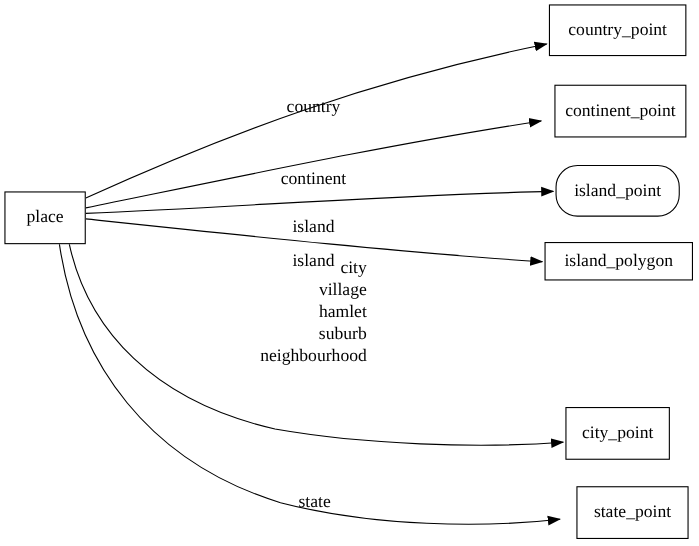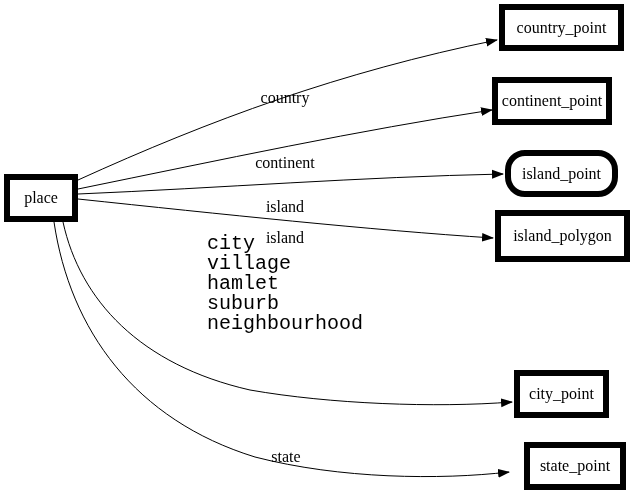--- a/index.html
+++ b/index.html
@@ -24,53 +24,52 @@
     height: 496px;
   }
   .edges-svg path.edge {
     fill: none;
     stroke: #000000;
     stroke-width: 1;
   }
   .node {
     position: absolute;
     box-sizing: border-box;
-    border: 6px solid #000000;
+    border: 1px solid #000000;
     background: #ffffff;
     display: flex;
     align-items: center;
     justify-content: center;
     font-size: 16px;
     white-space: nowrap;
   }
   .edge-label {
     position: absolute;
     transform: translateX(-50%);
     font-size: 16px;
     line-height: 16px;
     white-space: nowrap;
     margin-top: 36px;
   }
   .edge-label-block {
     position: absolute;
     transform: translateX(-50%);
-    font-size: 20px;
+    font-size: 16px;
     line-height: 20px;
-    text-align: left;
+    text-align: right;
     white-space: nowrap;
-    font-family: Liberation Mono, monospace;
   }
   .edge-label-block span { display: block; }
 
   
   .node-place           { left: 4px;   top: 174px; width: 74px;  height: 48px; text-align: center; }
   .node-country-point   { left: 499px; top: 4px;   width: 125px; height: 47px; }
-  .node-continent-point { left: 492px; top: 77px;  width: 120px; height: 48px; }
+  .node-continent-point { left: 504px; top: 77px;  width: 120px; height: 48px; }
   .node-island-point    { left: 505px; top: 150px; width: 113px; height: 47px; border-radius: 20px; }
-  .node-island-polygon  { left: 495px; top: 210px; width: 135px; height: 52px; }
+  .node-island-polygon  { left: 495px; top: 220px; width: 135px; height: 35px; }
   .node-city-point      { left: 514px; top: 370px; width: 95px;  height: 48px; font-family: Liberation Serif, serif; }
   .node-state-point     { left: 524px; top: 442px; width: 102px; height: 48px; }
 
   
   .lbl-country   { left: 285px; top: 54px; }
   .lbl-continent { left: 285px; top: 119px; }
   .lbl-island-1  { left: 285px; top: 163px; }
   .lbl-island-2  { left: 285px; top: 194px; }
   .lbl-city      { left: 285px; top: 234px; }
   .lbl-state     { left: 286px; top: 413px; }

